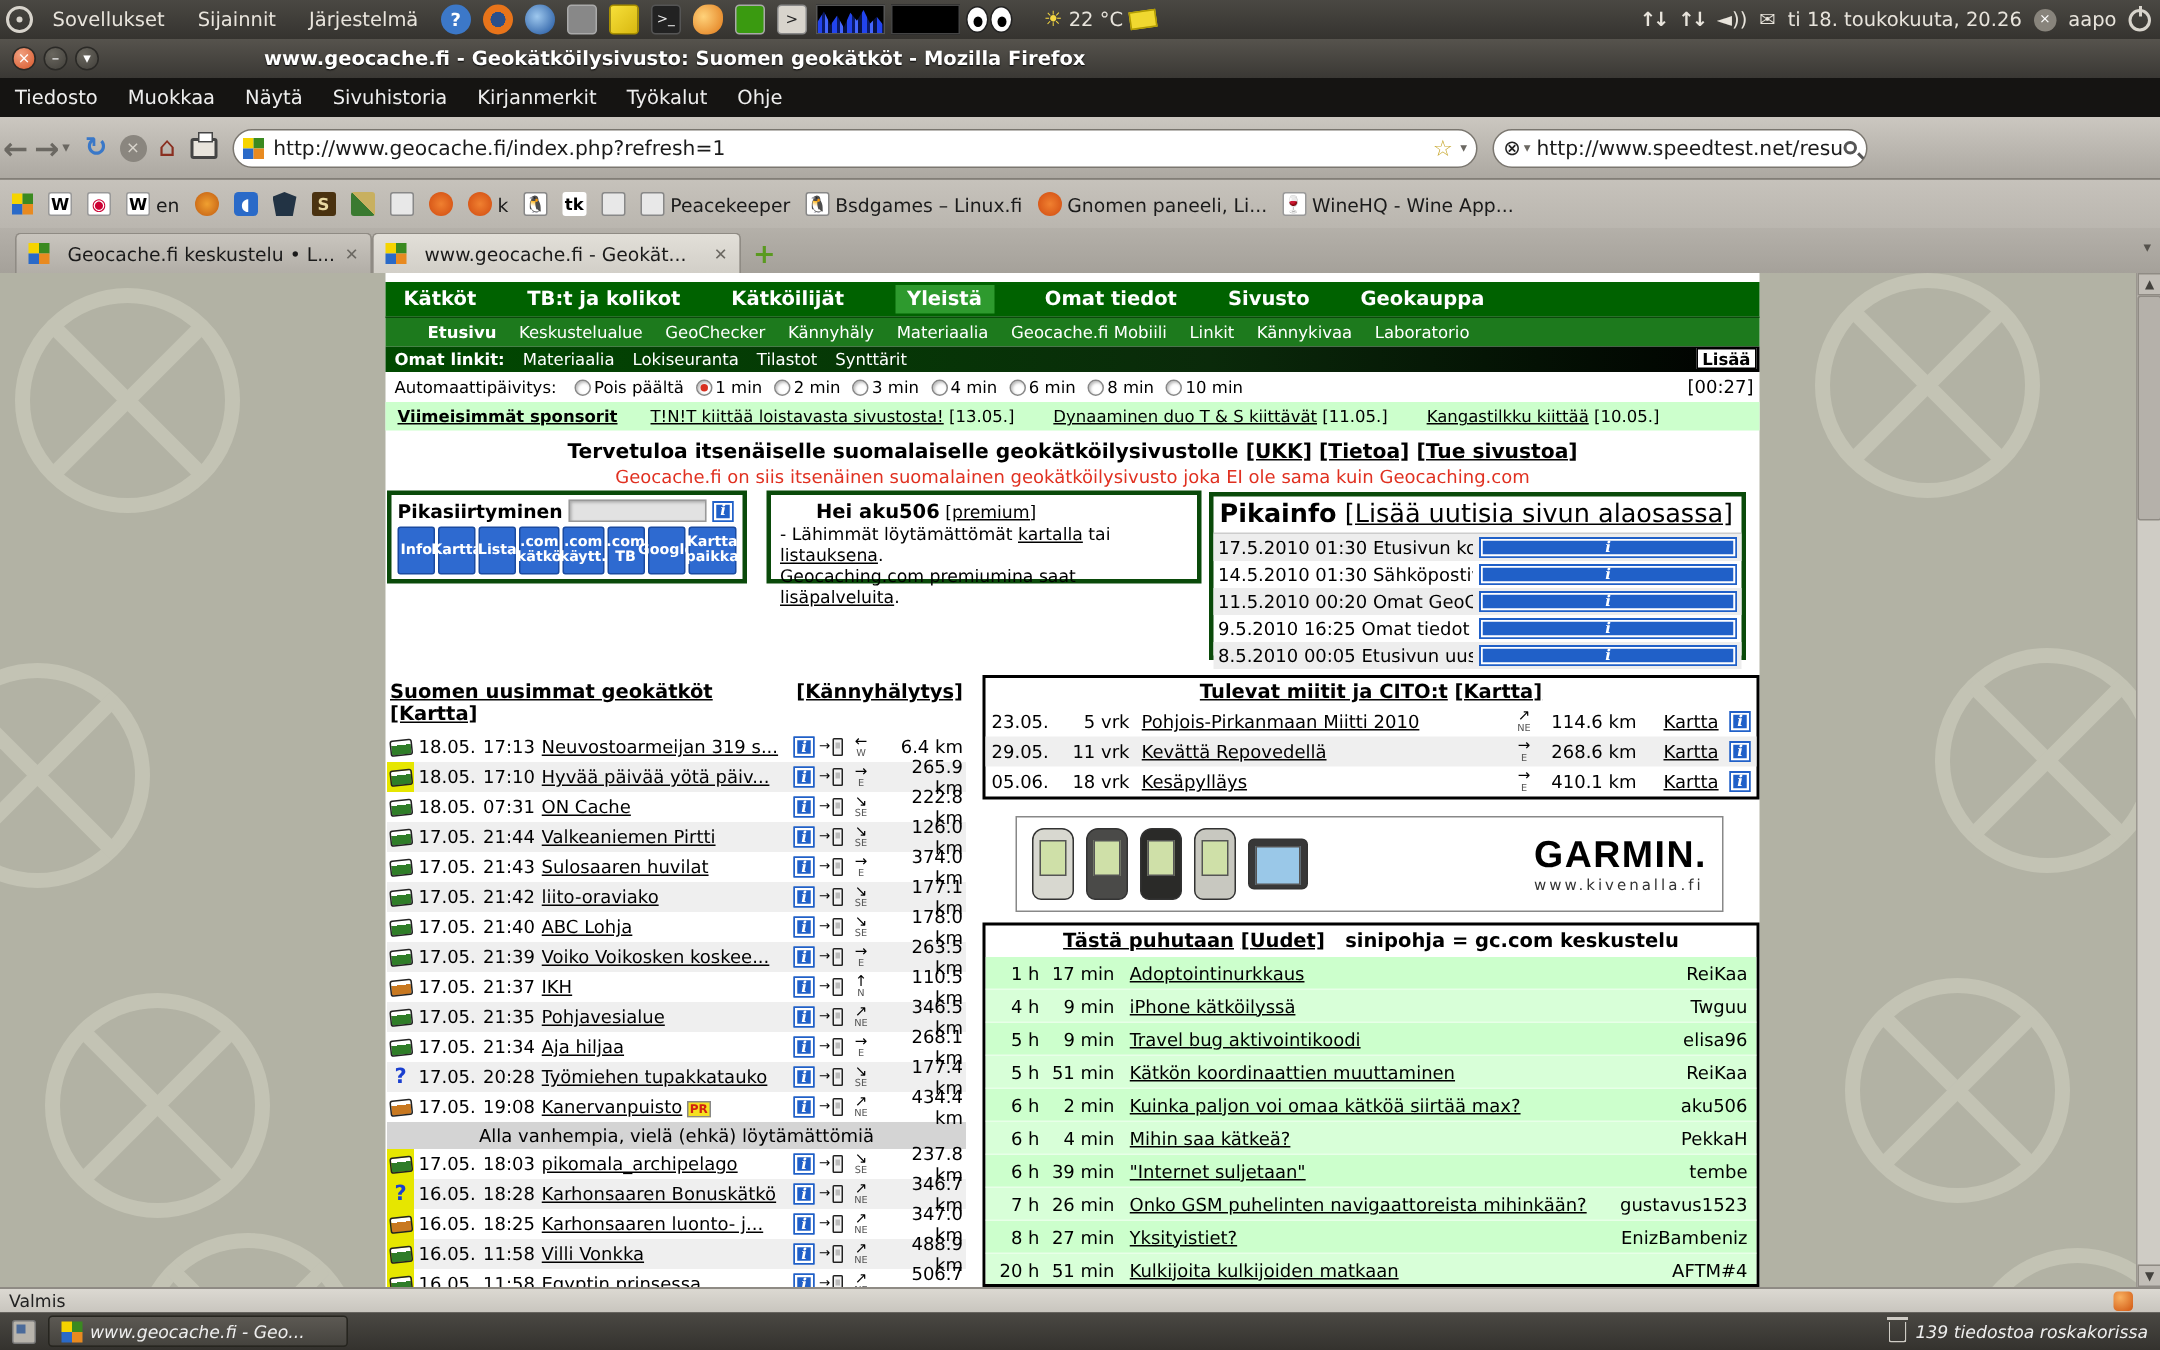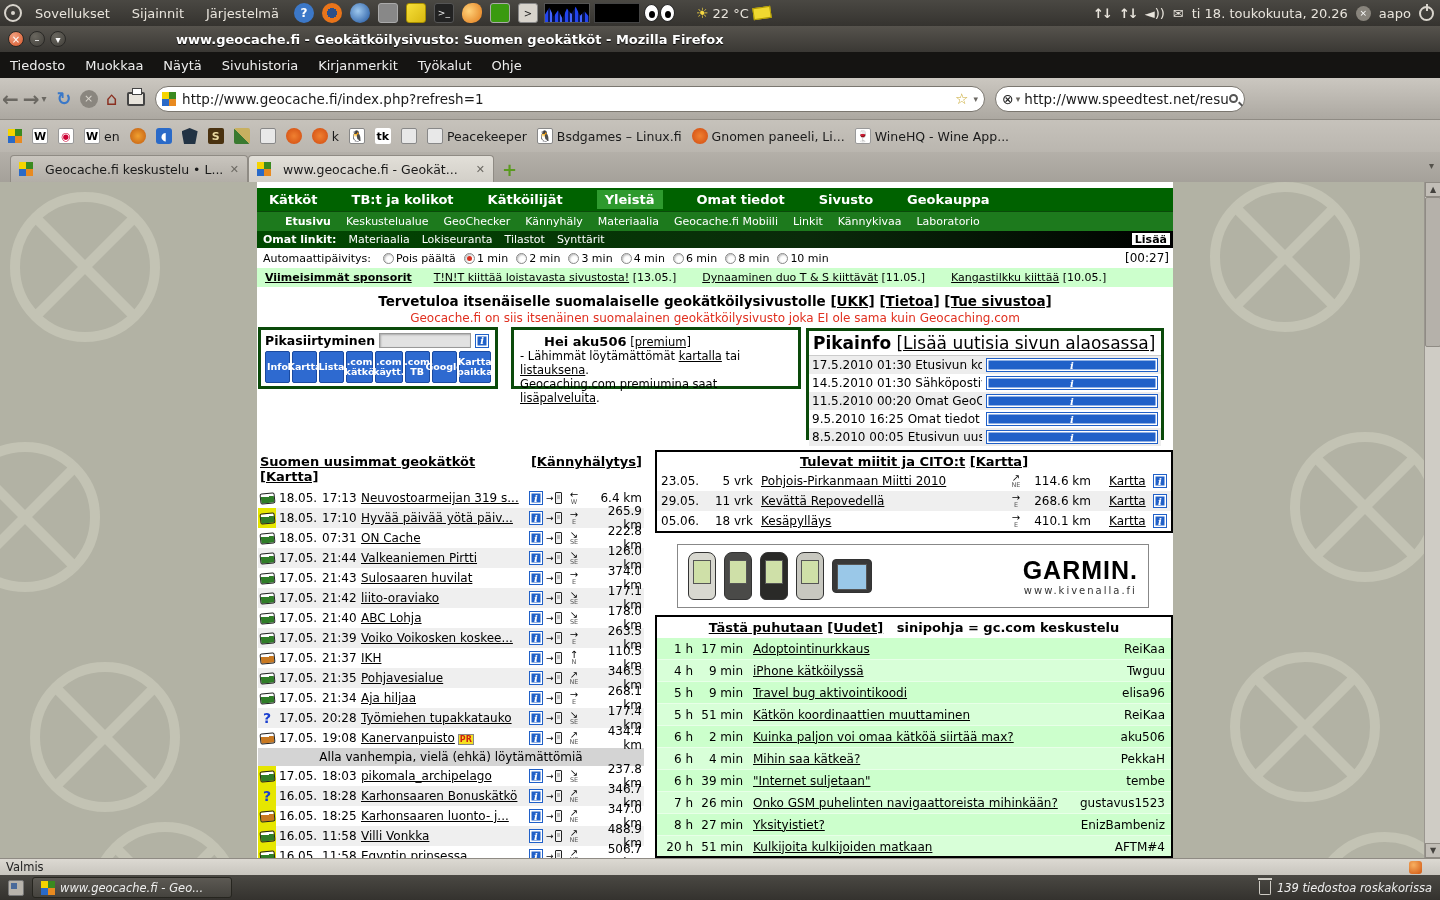--- a/index.html
+++ b/index.html
@@ -150,21 +150,21 @@
   .mt-date{ width:42px; flex:none; } .mt-vrk{ width:46px; text-align:right; flex:none; }
   .mt-name{ flex:1; white-space:nowrap; overflow:hidden; margin-left:4px; }
   .mt-dist{ width:62px; text-align:right; flex:none; margin-right:14px; }
   .mt-kartta{ width:40px; flex:none; }
 
   #garmin { position:absolute; left:420px; top:362px; width:472px; height:64px; background:#fff; border:1px solid #888; display:flex; align-items:center; padding:4px 10px; gap:8px; }
   .gps { width:28px; height:48px; border-radius:8px 8px 6px 6px; border:1px solid #333; position:relative; flex:none; }
   .gps::after{ content:""; position:absolute; left:4px; top:7px; right:4px; height:22px; background:#cfe0a8; border:1px solid #555; }
   .gps1{ background:#d8d8d0; } .gps2{ background:#4a4a48; } .gps3{ background:#2a2a28; } .gps4{ background:#c8c8c0; } .gps5{ background:#383838; width:40px; height:34px; border-radius:4px; }
   .gps5::after{ top:4px; height:24px; background:#9ac8e8; }
-  .garmin-txt { margin-left:auto; text-align:center; }
+  .garmin-txt { margin-left:auto; text-align:left; }
   .garmin-brand { font-size:25px; font-weight:bold; letter-spacing:1px; color:#000; font-family:"Liberation Sans",sans-serif; }
   .garmin-site { font-size:10px; letter-spacing:2px; color:#333; }
 
   #forum { position:absolute; left:398px; top:433px; width:518px; height:243px; border:2px solid #000; background:#fff; overflow:hidden; }
   .fr-head { text-align:center; font-weight:bold; font-size:13px; padding:3px 0; }
   .fr-row { height:22px; display:flex; align-items:center; font-size:12px; background:#ccffcc; border-bottom:1px solid #e8ffe8; padding:0 6px; gap:6px; }
   .fr-row:nth-child(even){ background:#d8ffd8; }
   .fr-h{ width:30px; text-align:right; flex:none; } .fr-m{ width:44px; text-align:right; flex:none; }
   .fr-title{ flex:1; white-space:nowrap; overflow:hidden; margin-left:4px; }
   .fr-user{ text-align:right; flex:none; }

